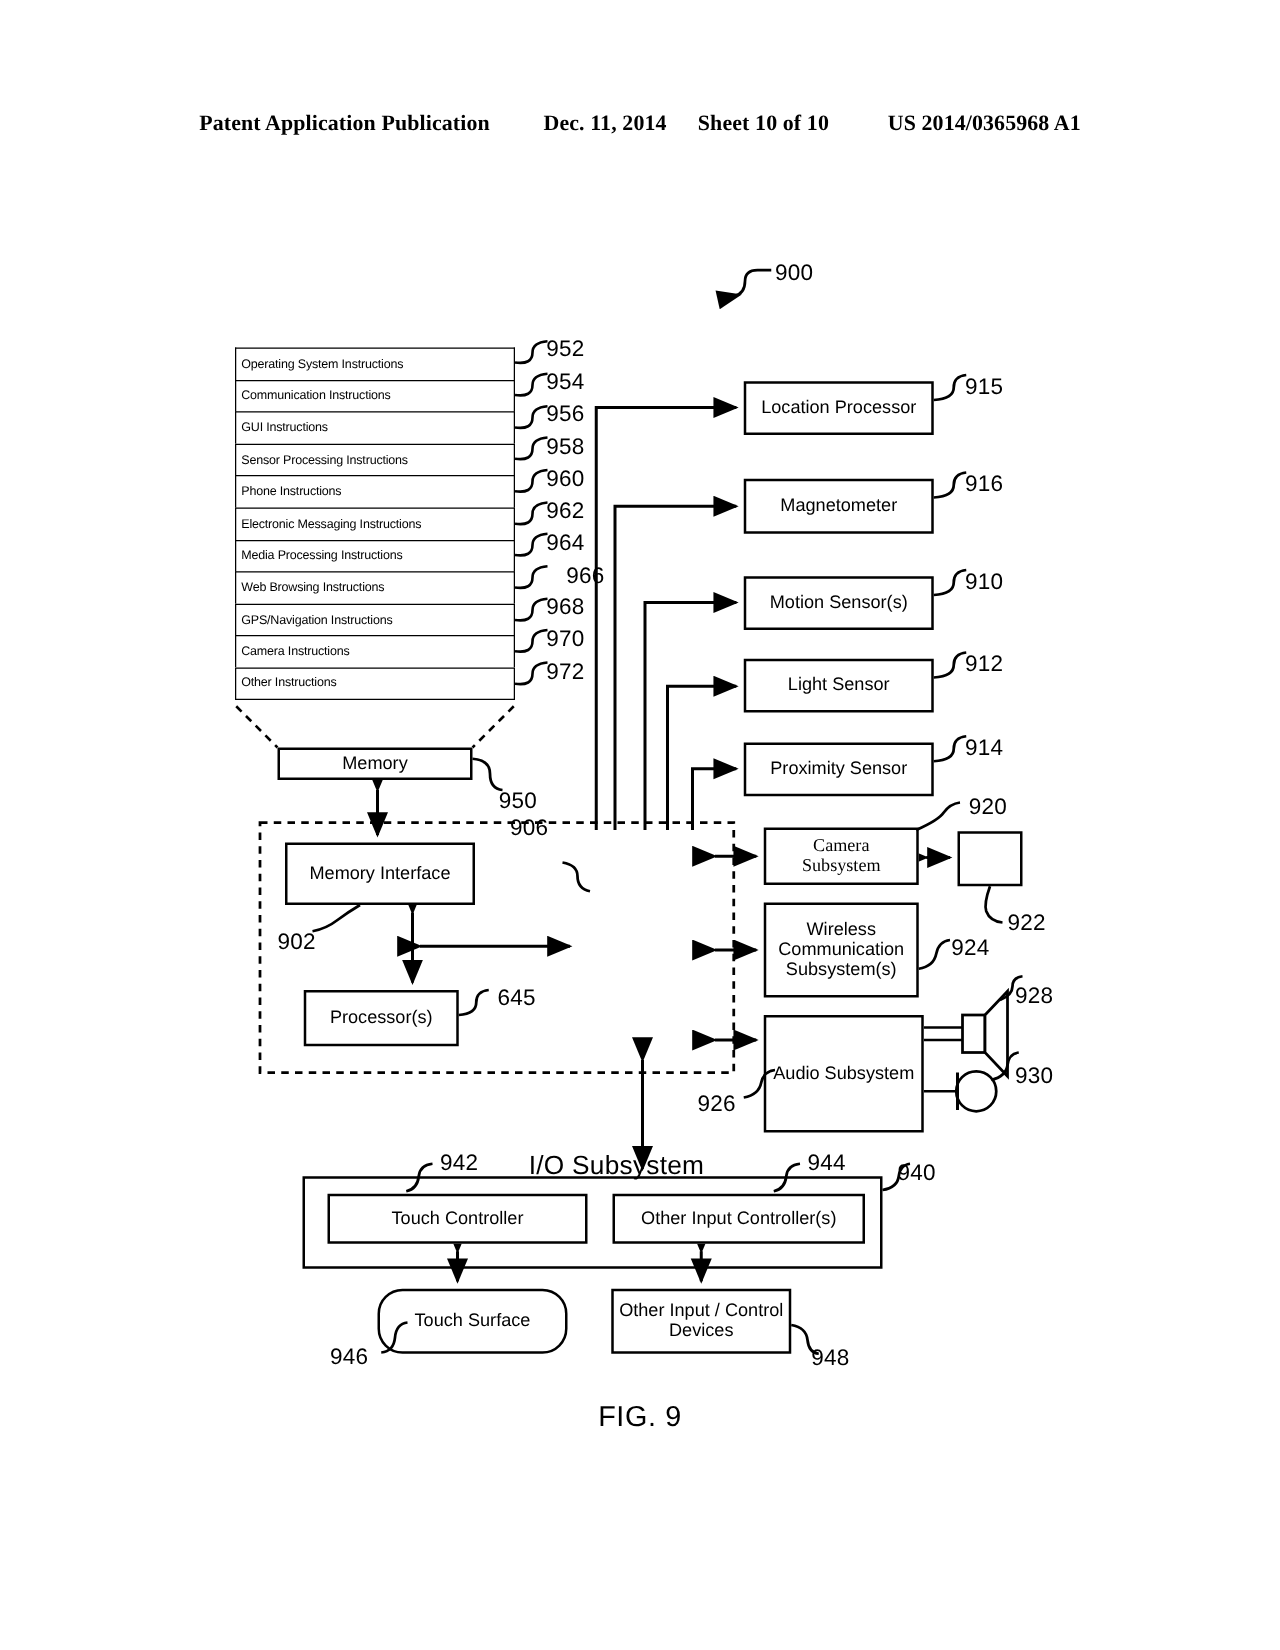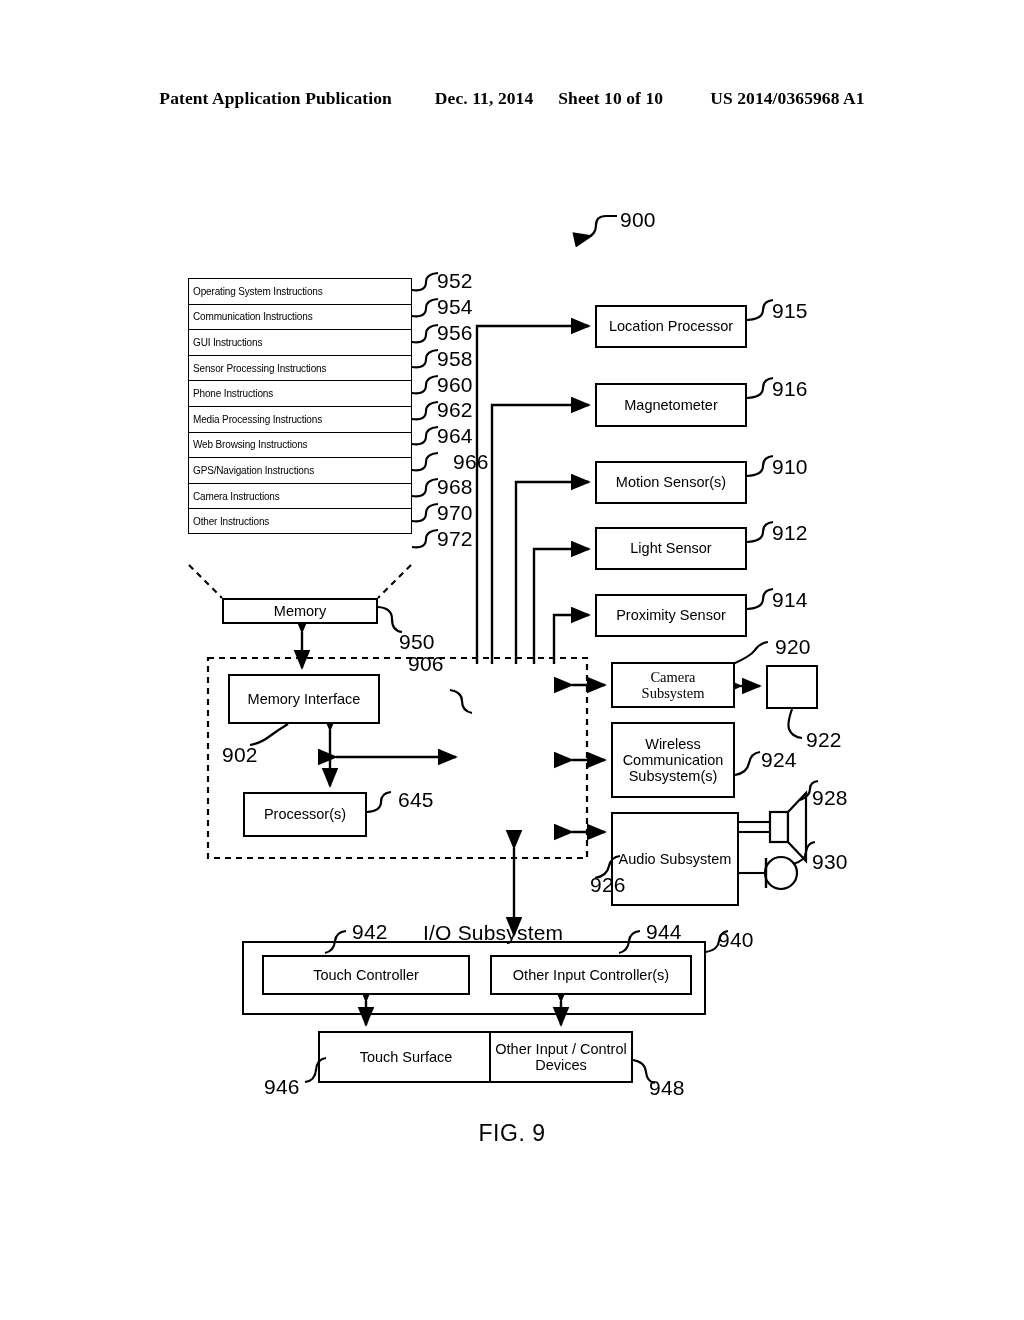--- a/index.html
+++ b/index.html
@@ -74,21 +74,21 @@
     padding-left: 4px;
     font-size: 10px;
     white-space: nowrap;
     letter-spacing: -0.15px;
   }
   .instr:last-child { border-bottom-width: 1.7px; }
 
   
   .ref {
     position: absolute;
-    font-size: 21px;
+    font-size: 18px;
     font-family: "Liberation Sans", sans-serif;
     letter-spacing: 0.2px;
     z-index: 9;
     white-space: nowrap;
   }
 
   
   #wires {
     position: absolute;
     left: 0; top: 0;
@@ -139,20 +139,23 @@
         <span>Communication Instructions</span>
       </div>
     <div class="instr">
         <span>GUI Instructions</span>
       </div>
     <div class="instr">
         <span>Sensor Processing Instructions</span>
       </div>
     <div class="instr">
         <span>Phone Instructions</span>
+      </div>
+    <div class="instr">
+        <span>Electronic Messaging Instructions</span>
       </div>
     <div class="instr">
         <span>Media Processing Instructions</span>
       </div>
     <div class="instr">
         <span>Web Browsing Instructions</span>
       </div>
     <div class="instr">
         <span>GPS/Navigation Instructions</span>
       </div>
@@ -211,21 +214,21 @@
   </div>
   <div class="ref" style="left:222px; top:743px;">902</div>
 
   <div class="box" style="left:243px; top:792px; width:124px; height:45px;">
     <span>Processor(s)</span>
   </div>
   <div class="ref" style="left:398px; top:788px;">645</div>
 
   <div class="ref" style="left:408px; top:652px;">906</div>
 
-  <div class="ref" style="left:590px; top:873px;">926</div>
+  <div class="ref" style="left:558px; top:873px;">926</div>
 
   <div class="box" style="left:611px; top:662px; width:124px; height:46px; flex-direction:column;font-family:Liberation Serif, serif;">
     <span>Camera</span>
     <span>Subsystem</span>
   </div>
   <div class="ref" style="left:775px; top:635px;">920</div>
 
   <div class="box" style="left:766px; top:665px; width:52px; height:44px;"></div>
   <div class="ref" style="left:806px; top:728px;">922</div>
 
@@ -249,21 +252,21 @@
   <div class="box" style="left:262px; top:955px; width:208px; height:40px;">
     <span>Touch Controller</span>
   </div>
   <div class="ref" style="left:352px; top:920px;">942</div>
 
   <div class="box" style="left:490px; top:955px; width:202px; height:40px;">
     <span>Other Input Controller(s)</span>
   </div>
   <div class="ref" style="left:646px; top:920px;">944</div>
 
-  <div class="box" style="left:318px; top:1031px; width:176px; height:52px;">
+  <div class="box" style="left:302px; top:1031px; width:152px; height:52px;border-radius:20px;">
     <span>Touch Surface</span>
   </div>
   <div class="ref" style="left:264px; top:1075px;">946</div>
 
   <div class="box" style="left:489px; top:1031px; width:144px; height:52px; flex-direction:column;">
     <span>Other Input / Control</span>
     <span>Devices</span>
   </div>
   <div class="ref" style="left:649px; top:1076px;">948</div>
 

